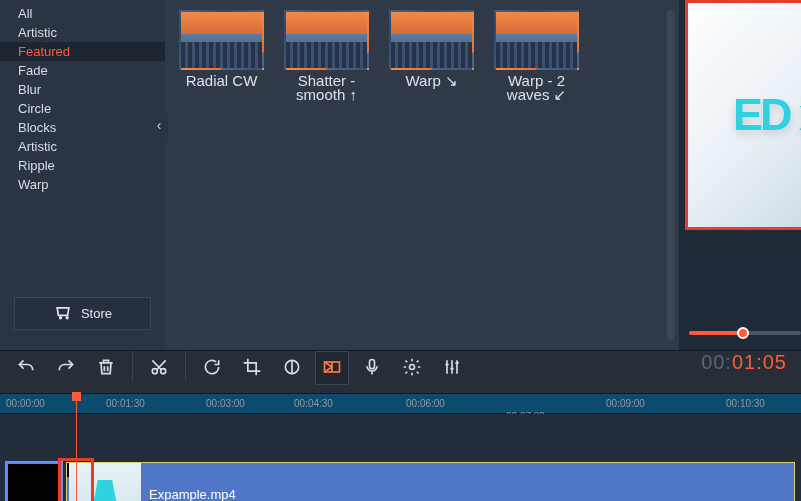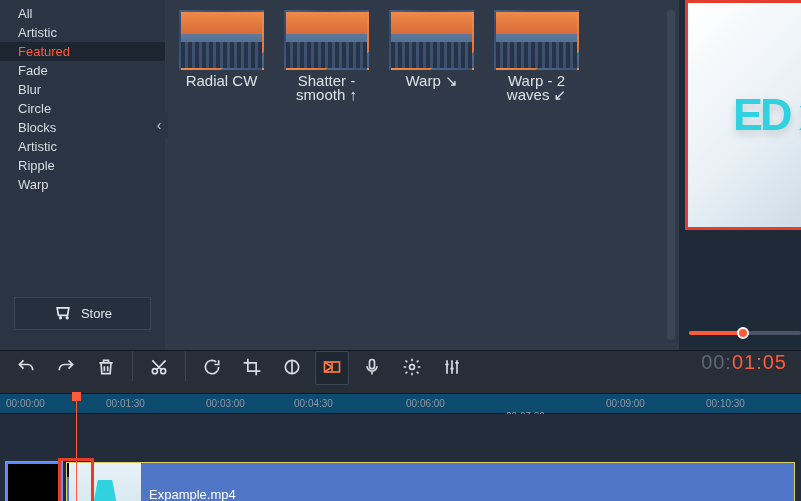--- a/index.html
+++ b/index.html
@@ -193,21 +193,21 @@
 
 <div class="ruler" id="ruler">
   <div class="playhead"></div>
 <div class="tick" style="left: 6px;">00:00:00</div>
     <div class="tick" style="left: 106px;">00:01:30</div>
     <div class="tick" style="left: 206px;">00:03:00</div>
     <div class="tick" style="left: 294px;">00:04:30</div>
     <div class="tick" style="left: 406px;">00:06:00</div>
     <div class="tick" style="left: 506px; margin-top: 13px;">00:07:30</div>
     <div class="tick" style="left: 606px;">00:09:00</div>
-    <div class="tick" style="left: 706px;">00:10:30</div>
+    <div class="tick" style="left: 726px;">00:10:30</div>
   </div>
 
 <div class="tracks">
   <div class="annotation-box" style="left:58px; top:44px; width:36px; height:118px;"></div>
   <div class="video-track">
     <div class="clip-black sel"></div>
     <div class="clip-main">
       <div class="star-badge">★</div>
       <div class="clip-thumb"></div>
       <div class="clip-name">Expample.mp4</div>

